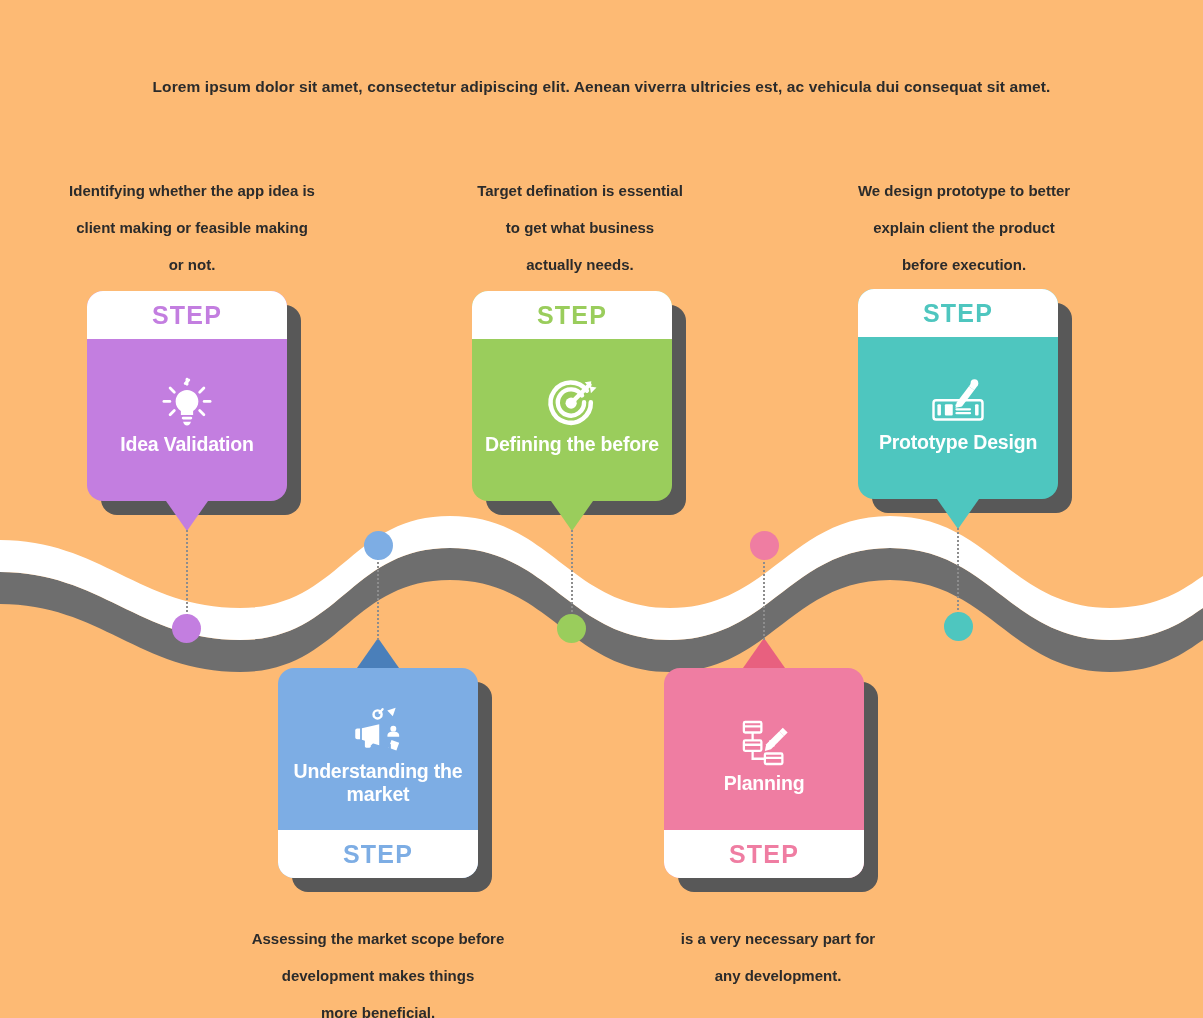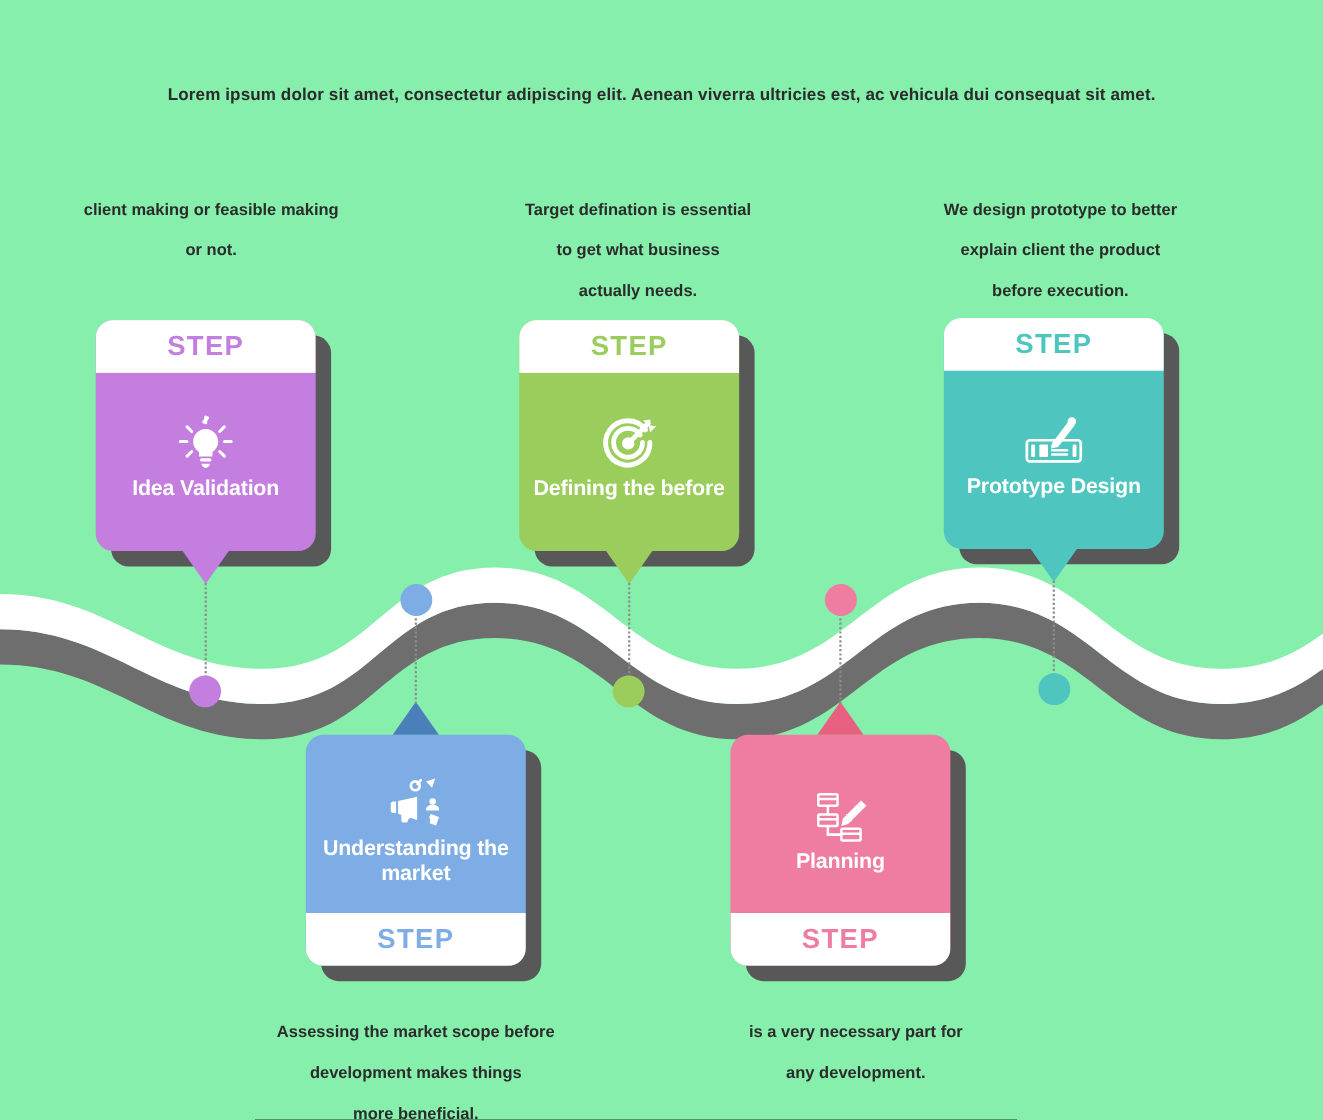--- a/index.html
+++ b/index.html
@@ -9,21 +9,21 @@
     height: 1018px;
     background: #000000;
     font-family: "Liberation Sans", sans-serif;
     overflow: hidden;
   }
 
   #stage {
     position: relative;
     width: 1203px;
     height: 1018px;
-    background: #86efac;
+    background: #fdba74;
   }
 
   
   .header-caption {
     position: absolute;
     left: 0;
     top: 78px;
     width: 1203px;
     text-align: center;
     font-size: 15.5px;
@@ -165,20 +165,21 @@
     <path d="M0,40 C100,40 140,108 240,108 C340,108 350,16 450,16
              C550,16 570,108 670,108 C770,108 790,16 890,16
              C990,16 1010,108 1110,108 C1160,108 1185,88 1203,76
              L1203,108 C1185,120 1160,140 1110,140
              C1010,140 990,48 890,48 C790,48 770,140 670,140
              C570,140 550,48 450,48 C350,48 340,140 240,140
              C140,140 100,72 0,72 Z" fill="#ffffff"></path>
   </svg>
 
   <div class="desc top" style="left:42px; top:172px;">
+    <div>Identifying whether the app idea is</div>
     <div>client making or feasible making</div>
     <div>or not.</div>
   </div>
 
   <div class="card-wrap" style="left:87px; top:291px;">
     <div class="card-shadow"></div>
     <div class="card" style="background:#c37ee0;">
       <div class="card-band" style="color:#c37ee0;">STEP</div>
       <div class="card-body">
         <span class="card-icon">

